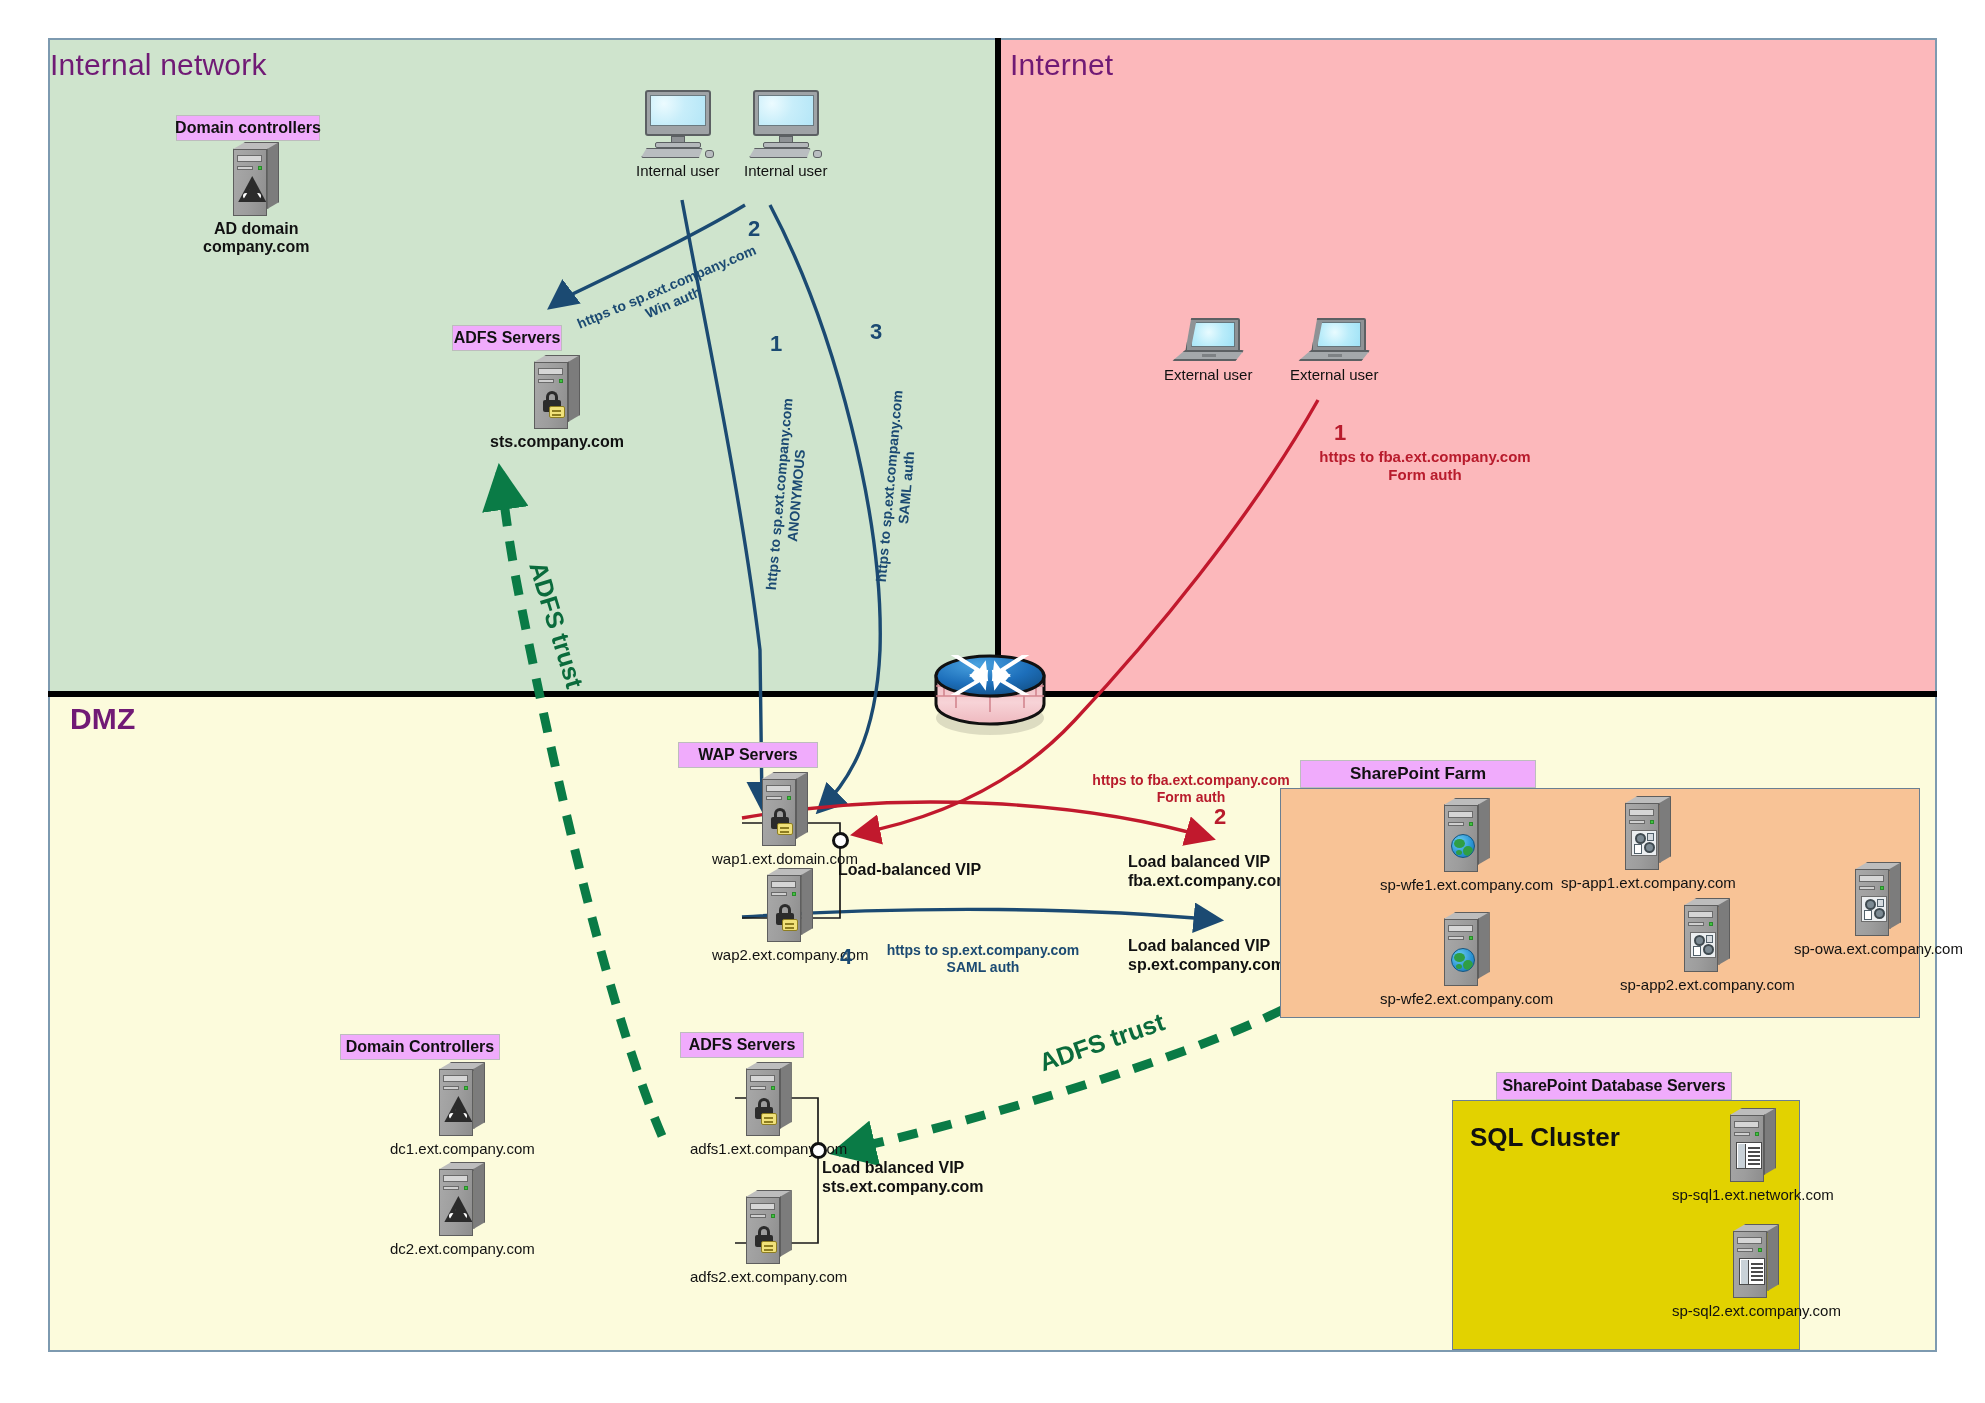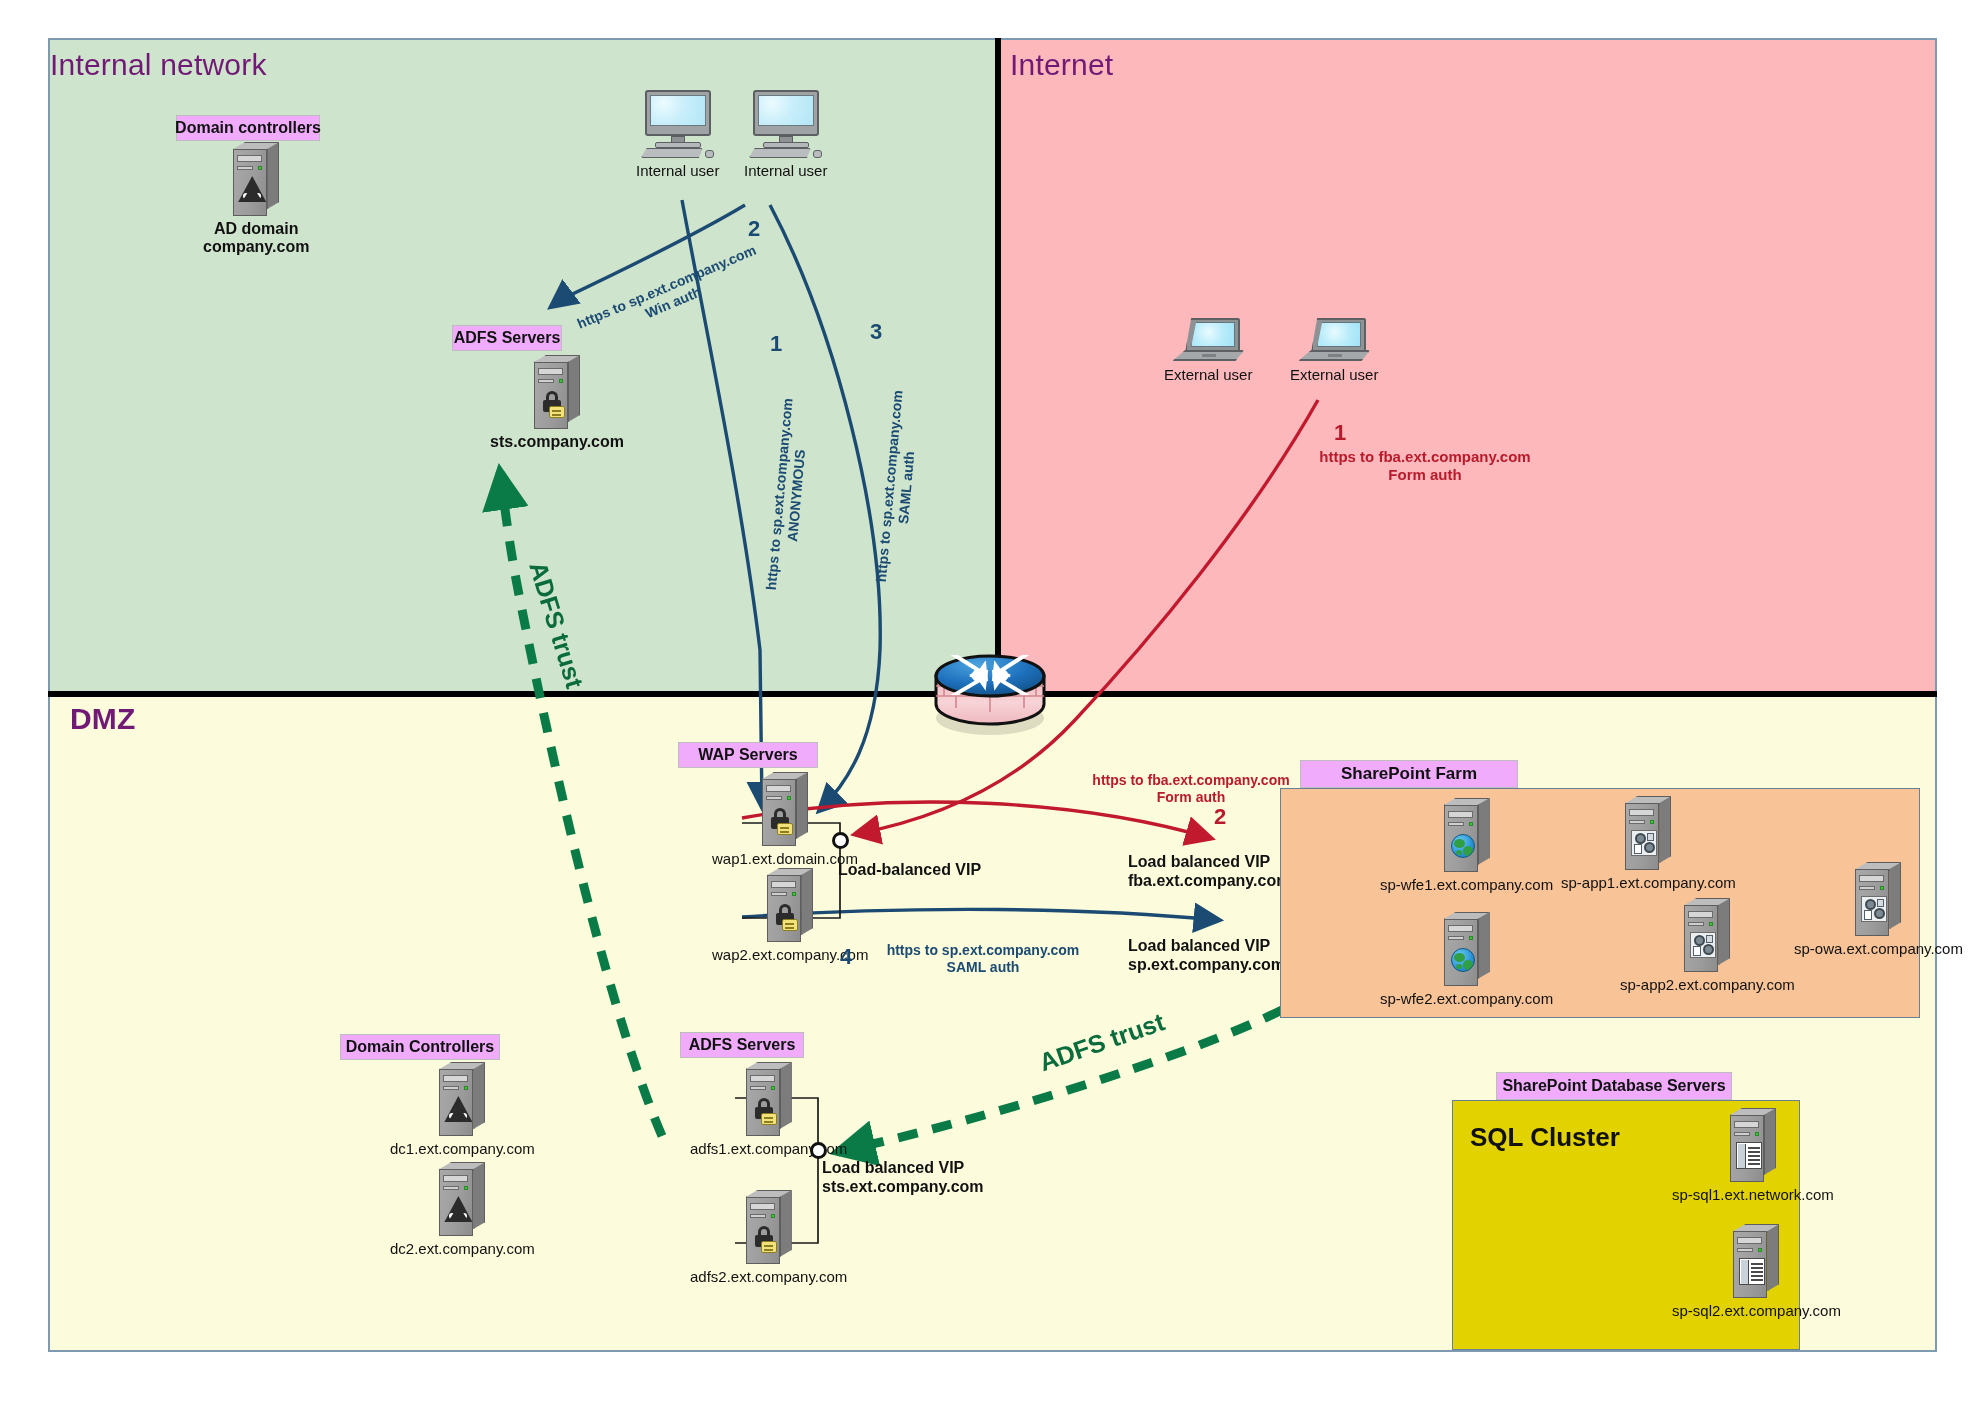--- a/index.html
+++ b/index.html
@@ -341,21 +341,21 @@
   <div class="lbl blue ctr" style="left:868px;top:942px;width:230px;font-size:14px;">https to sp.ext.company.com
 SAML auth</div>
 
   <div class="vip" style="left:1284px;top:844px;"></div>
   <div class="lbl black" style="left:1128px;top:852px;font-size:16px;">Load balanced VIP
 fba.ext.company.com</div>
   <div class="vip" style="left:1284px;top:918px;"></div>
   <div class="lbl black" style="left:1128px;top:936px;font-size:16px;">Load balanced VIP
 sp.ext.company.com</div>
 
-  <div class="grouptab" style="left:1300px;top:760px;width:218px;height:28px;font-size:17px;">SharePoint Farm</div>
+  <div class="grouptab" style="left:1300px;top:760px;width:236px;height:28px;font-size:17px;">SharePoint Farm</div>
   <div class="groupbox" style="left:1280px;top:788px;width:640px;height:230px;background:#f8c396;"></div>
 
   <div class="node" style="left:1380px;top:798px;">
     <div class="tower">
       <div class="top"></div>
         <div class="side"></div>
         <div class="front"></div>
       <div class="bay"></div>
         <div class="bay2"></div>
         <div class="led"></div>

